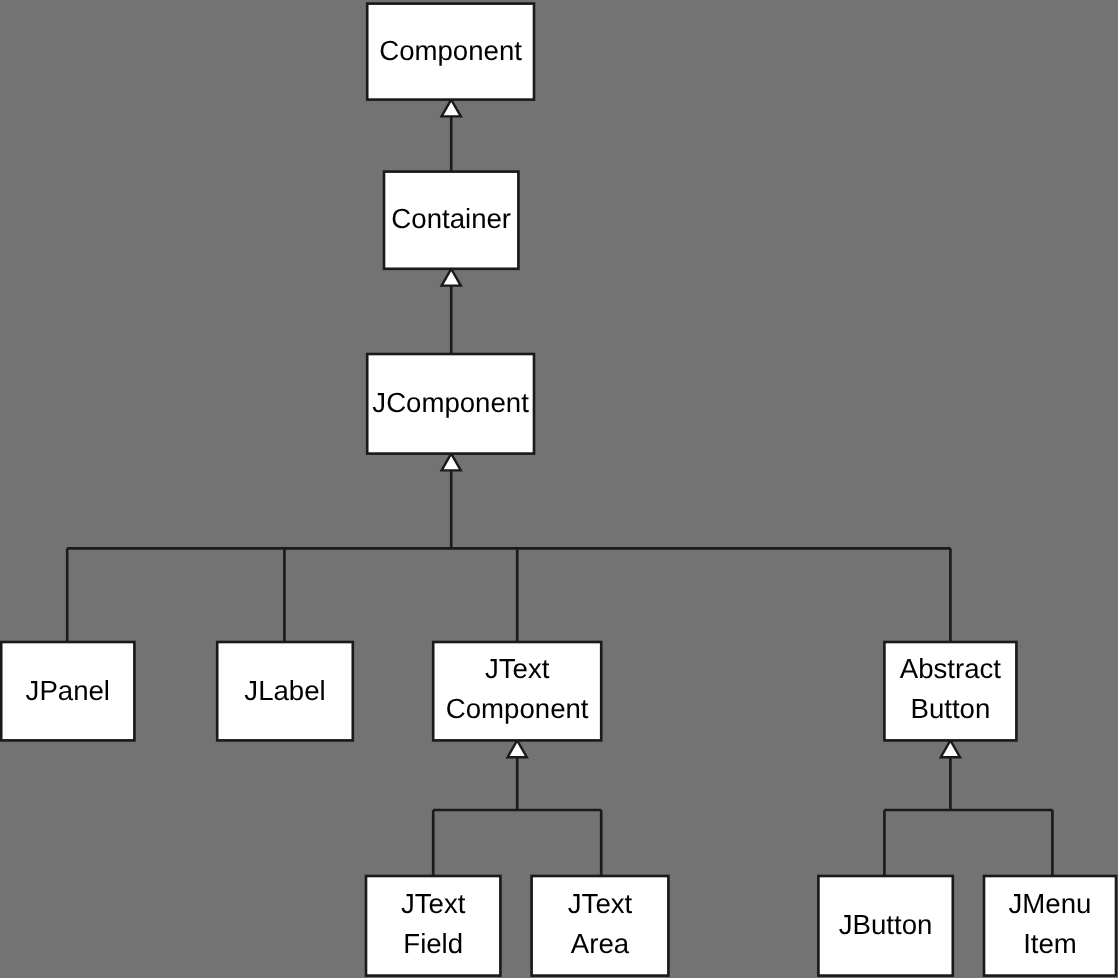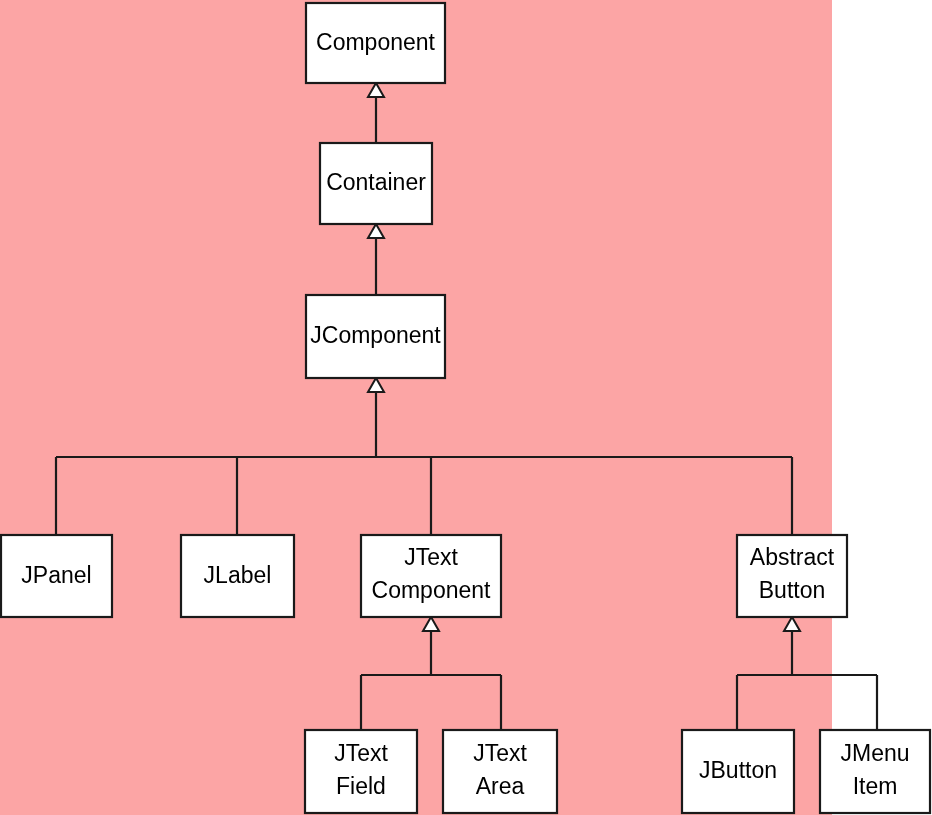--- a/index.html
+++ b/index.html
@@ -8,23 +8,23 @@
     background: #ffffff;
   }
   body {
     width: 932px;
     height: 815px;
     overflow: hidden;
     font-family: "Liberation Sans", sans-serif;
   }
   #diagram-root {
     position: relative;
-    width: 832px;
+    width: 932px;
     height: 815px;
-    background: #fca5a5;
+    background: #737373;
   }
   svg.uml-canvas {
     display: block;
     width: 932px;
     height: 815px;
   }
   .class-box rect {
     fill: #ffffff;
     stroke: #1a1a1a;
     stroke-width: 2.2;

